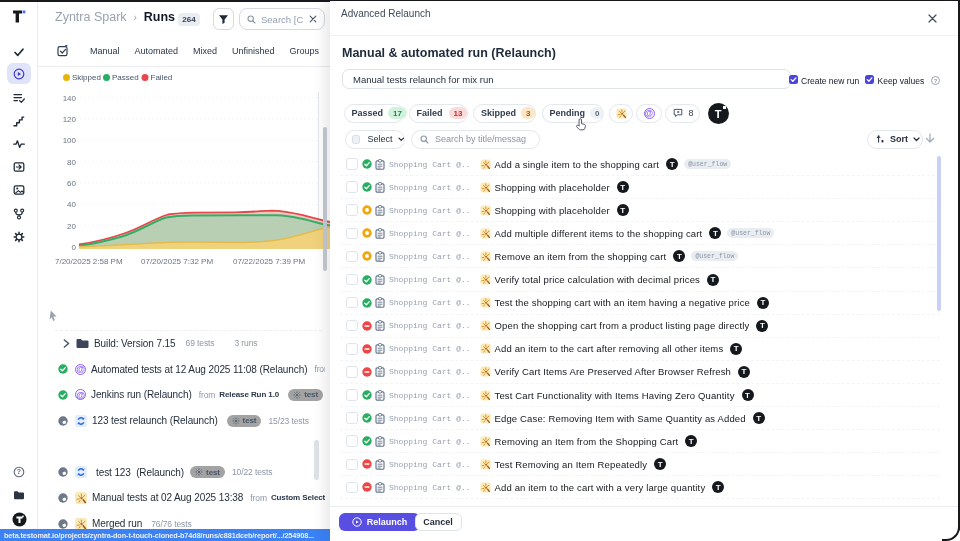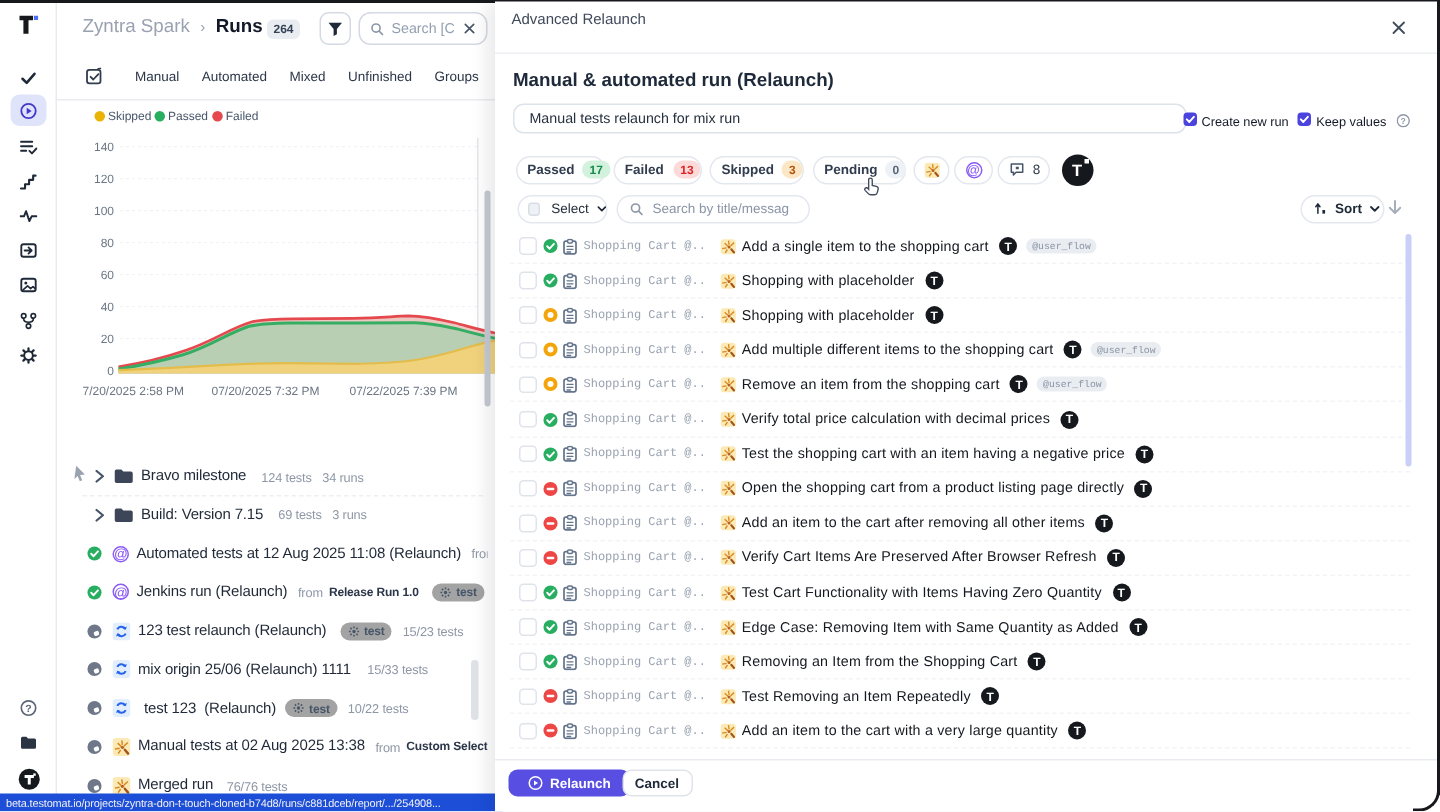--- a/index.html
+++ b/index.html
@@ -29,22 +29,22 @@
   #tabdiv{left:37px;top:65.5px;width:293px;height:1px;background:#e9ebee;}
   
   .trow{position:absolute;left:40px;height:26px;display:flex;align-items:center;font-size:10px;letter-spacing:-0.1px;color:#1f2937;}
   .trow svg,.trow .tpill,.row svg,.row .rcb,.row .av,.row .uf{flex-shrink:0;}
   .trow .meta{font-size:8.5px;color:#8e97a6;}
   .trow .from{font-size:8.5px;color:#8e97a6;}
   .trow .fb{font-size:8px;color:#2b3648;font-weight:700;}
   .tpill{height:12px;background:#a3a3a3;border-radius:6px;display:inline-flex;align-items:center;
     padding:0 5px;font-size:8px;color:#475569;font-weight:600;}
   
-  #urlbar{left:0;top:529px;width:331px;height:12px;background:#1d4ed8;border-top-right-radius:4px;
-    color:#eef0f2;font-size:7.3px;font-weight:400;display:flex;align-items:center;padding-left:4px;
+  #urlbar{left:0;top:529px;width:331px;height:12px;background:#3b82f6;border-top-right-radius:4px;
+    color:#eef0f2;font-size:7.3px;font-weight:700;display:flex;align-items:center;padding-left:4px;
     letter-spacing:-0.1px;white-space:nowrap;overflow:hidden;}
   
   #panel{left:330px;top:1px;width:630px;height:540px;background:#fff;
     box-shadow:-5px 0 12px rgba(15,23,42,.10);}
   .pabs{position:absolute;}
   #phead{left:11px;top:7px;font-size:10px;color:#3f4a5a;}
   #pdiv1{left:0;top:33.5px;width:630px;height:1px;background:#edeff3;}
   #ptitle{left:12px;top:45px;font-size:12.5px;font-weight:700;color:#1e2a3a;}
   #pinput{left:12px;top:68px;width:437px;height:18px;border:1px solid #dde3ea;border-radius:7px;
     display:flex;align-items:center;padding-left:10px;font-size:9.5px;color:#26313f;background:#fff;}
@@ -210,42 +210,31 @@
     <text x="55" y="263.5">7/20/2025 2:58 PM</text>
     <text x="141" y="263.5">07/20/2025 7:32 PM</text>
     <text x="233" y="263.5">07/22/2025 7:39 PM</text>
   </g>
   </g>
 </svg>
 
 <svg class="abs" style="left:48px;top:310px" width="10" height="12" viewBox="0 0 10 12">
       <path d="M2.8 0.5 L8.6 6.4 5.4 6.6 6.8 10.2 5.2 10.9 3.8 7.3 1.6 9.4 z" fill="#99a2b0"></path>
     </svg>
-<div class="trow" style="top:304.5px">
-  <svg style="margin-left:23px" width="7" height="9" viewBox="0 0 7 9">
-        <path d="M1.4 1 L5.6 4.5 L1.4 8" stroke="#475569" stroke-width="1.5" fill="none" stroke-linecap="round" stroke-linejoin="round"></path>
-      </svg>
-  <svg style="margin-left:6px" width="13" height="11" viewBox="0 0 13 11">
-        <path d="M0.5 2.2 q0-1.2 1.2-1.2 h3.2 l1.3 1.4 h5.1 q1.2 0 1.2 1.2 v5.2 q0 1.2-1.2 1.2 H1.7 q-1.2 0-1.2-1.2 z" fill="#3d4658"></path>
-      </svg>
-  <span style="margin-left:5px">Bravo milestone</span>
-  <span class="meta" style="margin-left:10px">124 tests</span>
-  <span class="meta" style="margin-left:7px">34 runs</span>
-</div>
 <div class="abs" style="left:55px;top:330px;width:267px;border-top:1px dashed #edeff2"></div>
 <div class="trow" style="top:330.3px">
   <svg style="margin-left:23px" width="7" height="9" viewBox="0 0 7 9">
         <path d="M1.4 1 L5.6 4.5 L1.4 8" stroke="#475569" stroke-width="1.5" fill="none" stroke-linecap="round" stroke-linejoin="round"></path>
       </svg>
   <svg style="margin-left:6px" width="13" height="11" viewBox="0 0 13 11">
         <path d="M0.5 2.2 q0-1.2 1.2-1.2 h3.2 l1.3 1.4 h5.1 q1.2 0 1.2 1.2 v5.2 q0 1.2-1.2 1.2 H1.7 q-1.2 0-1.2-1.2 z" fill="#3d4658"></path>
       </svg>
   <span style="margin-left:5px">Build: Version 7.15</span>
   <span class="meta" style="margin-left:10px">69 tests</span>
-  <span class="meta" style="margin-left:7px">3 runs</span>
+  <span class="meta" style="margin-left:20px">3 runs</span>
 </div>
 
 <div class="trow" style="top:356.1px;width:285px;overflow:hidden;white-space:nowrap">
       <svg style="margin-left:18px" width="10" height="10" viewBox="0 0 10 10">
         <circle cx="5" cy="5" r="4.7" fill="#27ae60"></circle>
         <path d="M2.8 5.2 l1.6 1.6 2.9-3.2" stroke="#fff" stroke-width="1.3" fill="none" stroke-linecap="round" stroke-linejoin="round"></path>
       </svg>
       <span style="margin-left:7px;min-width:11px;width:11px;height:11px;border:1.3px solid #8b5cf6;border-radius:50%;box-sizing:border-box;display:flex;align-items:center;justify-content:center;color:#8b5cf6;font-size:9px;font-weight:700;">@</span>
       <span style="margin-left:5px">Automated tests at 12 Aug 2025 11:08 (Relaunch)</span>
       <span class="from" style="margin-left:7px">from</span>
@@ -280,35 +269,20 @@
       </svg>
       <span style="margin-left:5px">123 test relaunch (Relaunch)</span>
       <span class="tpill" style="margin-left:9px"><svg width="8" height="8" viewBox="0 0 8 8" style="margin-right:3px">
           <circle cx="4" cy="4" r="1.1" fill="#475569"></circle>
           <g stroke="#475569" stroke-width="1">
             <path d="M4 0.6 v1.2 M4 6.2 v1.2 M0.6 4 h1.2 M6.2 4 h1.2 M1.6 1.6 l0.85 0.85 M5.55 5.55 l0.85 0.85 M6.4 1.6 l-0.85 0.85 M2.45 5.55 l-0.85 0.85"></path>
           </g>
         </svg>test</span>
       <span class="meta" style="margin-left:7px">15/23 tests</span>
     </div>
-<div class="trow" style="top:433.4px;width:285px;overflow:hidden;white-space:nowrap">
-      <svg style="margin-left:18px" width="10" height="10" viewBox="0 0 10 10">
-        <circle cx="5" cy="5" r="4.7" fill="#6e7889"></circle>
-        <rect x="4.6" y="4.8" width="3.4" height="3" rx="1" fill="#fff" transform="rotate(-20 6.3 6.3)"></rect>
-      </svg>
-      <svg style="margin-left:7px" width="12" height="12" viewBox="0 0 12 12">
-        <rect x="0" y="0" width="12" height="12" rx="2.5" fill="#e3eefc"></rect>
-        <path d="M3.2 4.6 A3.1 3.1 0 0 1 8.6 4.2" stroke="#2563eb" stroke-width="1.4" fill="none"></path>
-        <path d="M9.6 2.6 l-0.8 2.2 -2.2-0.8 z" fill="#2563eb"></path>
-        <path d="M8.8 7.4 A3.1 3.1 0 0 1 3.4 7.8" stroke="#2563eb" stroke-width="1.4" fill="none"></path>
-        <path d="M2.4 9.4 l0.8-2.2 2.2 0.8 z" fill="#2563eb"></path>
-      </svg>
-      <span style="margin-left:5px">mix origin 25/06 (Relaunch) 1111</span>
-      <span class="meta" style="margin-left:11px">15/33 tests</span>
-    </div>
 <div class="trow" style="top:459.1px;width:285px;overflow:hidden;white-space:nowrap">
       <svg style="margin-left:18px" width="10" height="10" viewBox="0 0 10 10">
         <circle cx="5" cy="5" r="4.7" fill="#6e7889"></circle>
         <rect x="4.6" y="4.8" width="3.4" height="3" rx="1" fill="#fff" transform="rotate(-20 6.3 6.3)"></rect>
       </svg>
       <svg style="margin-left:7px" width="12" height="12" viewBox="0 0 12 12">
         <rect x="0" y="0" width="12" height="12" rx="2.5" fill="#e3eefc"></rect>
         <path d="M3.2 4.6 A3.1 3.1 0 0 1 8.6 4.2" stroke="#2563eb" stroke-width="1.4" fill="none"></path>
         <path d="M9.6 2.6 l-0.8 2.2 -2.2-0.8 z" fill="#2563eb"></path>
         <path d="M8.8 7.4 A3.1 3.1 0 0 1 3.4 7.8" stroke="#2563eb" stroke-width="1.4" fill="none"></path>

